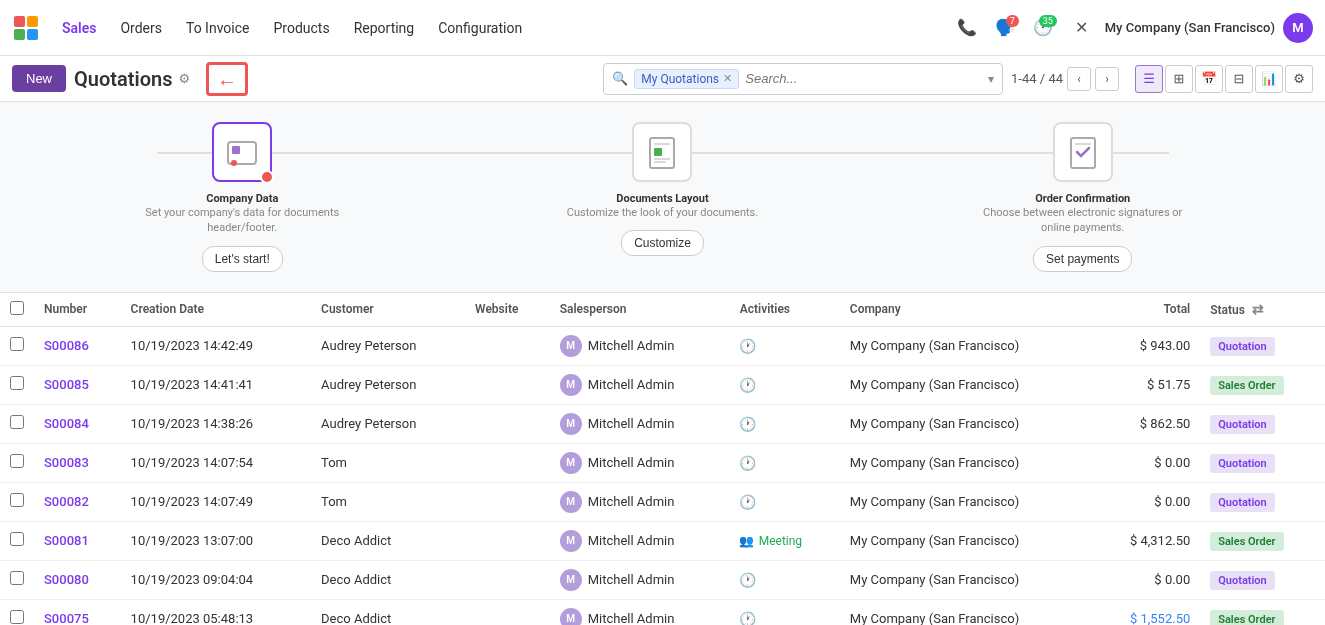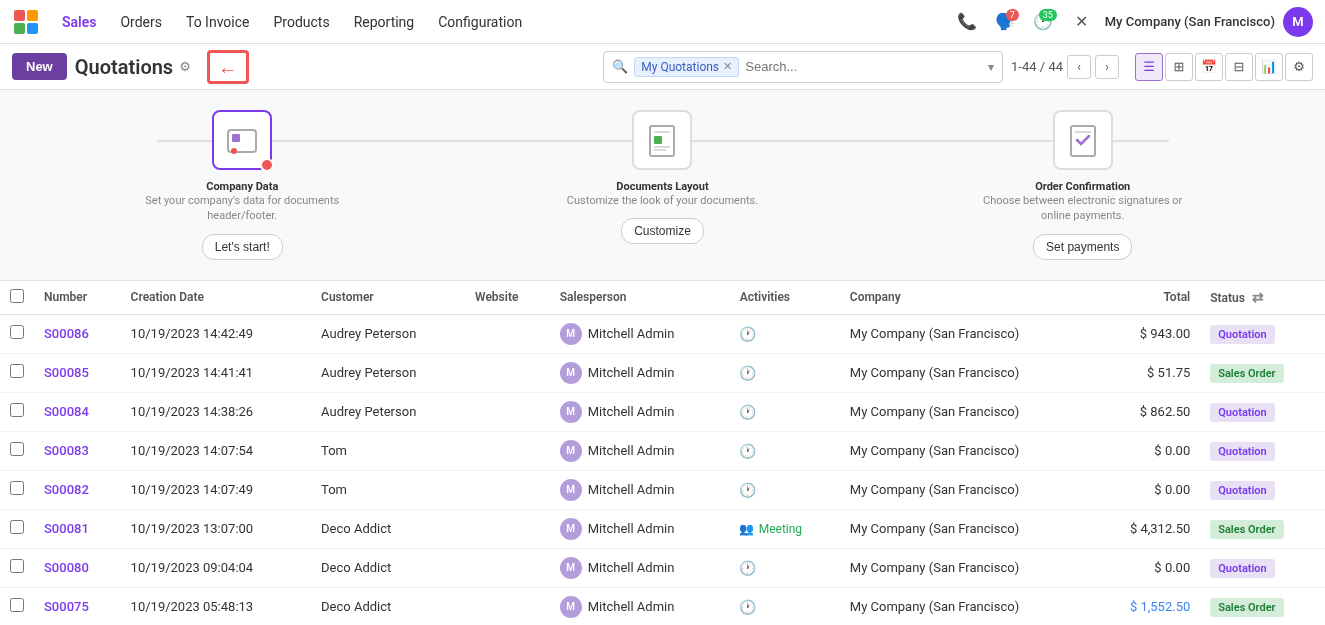--- a/index.html
+++ b/index.html
@@ -1,20 +1,20 @@
 <!DOCTYPE html>
 <html><head>
   <meta charset="utf-8">
   <style>
     * { box-sizing: border-box; margin: 0; padding: 0; }
     body { font-family: -apple-system, BlinkMacSystemFont, 'Segoe UI', Roboto, sans-serif; font-size: 13px; background: #fff; color: #333; overflow-x: hidden; }
 
     
     .top-nav {
-      display: flex; align-items: center; height: 44px;
+      display: flex; align-items: center; height: 56px;
       background: #fff; border-bottom: 1px solid #e0e0e0;
       padding: 0 12px; gap: 4px;
     }
     .nav-logo { width: 28px; height: 28px; margin-right: 8px; }
     .nav-logo svg { width: 28px; height: 28px; }
     .nav-item {
       padding: 6px 10px; border-radius: 4px; cursor: pointer;
       font-size: 14px; color: #333; white-space: nowrap;
     }
     .nav-item.active { color: #7c3aed; font-weight: 600; }
@@ -37,38 +37,38 @@
     }
 
     
     .sub-nav {
       display: flex; align-items: center; height: 46px;
       background: #fff; border-bottom: 1px solid #e0e0e0;
       padding: 0 12px; gap: 8px;
     }
     .btn-new {
       background: #6b3fa0; color: #fff; border: none; border-radius: 4px;
-      padding: 6px 14px; font-size: 13px; font-weight: 700; cursor: pointer;
+      padding: 6px 14px; font-size: 13px; font-weight: 400; cursor: pointer;
     }
     .page-title-area { display: flex; align-items: center; gap: 6px; }
     .page-title { font-size: 20px; font-weight: 600; color: #333; }
     .gear-icon { color: #888; font-size: 13px; cursor: pointer; }
     .sub-nav-spacer { flex: 1; }
     .search-area {
       display: flex; align-items: center; border: 1px solid #ccc; border-radius: 4px;
       height: 32px; padding: 0 8px; gap: 6px; background: #fff; min-width: 400px;
     }
     .search-icon { color: #888; font-size: 13px; }
     .filter-tag {
       display: flex; align-items: center; gap: 4px;
       background: #e8f0fe; border: 1px solid #c5d8f8; border-radius: 3px;
       padding: 2px 6px; font-size: 12px; color: #3b5fc0;
     }
     .filter-tag-x { cursor: pointer; color: #888; font-size: 11px; }
-    .search-input { border: none; outline: none; font-size: 13px; flex: 1; background: transparent; color: #333; }
+    .search-input { border: none; outline: none; font-size: 13px; flex: 1; background: transparent; color: #333; font-style: italic; }
     .search-dropdown { color: #888; cursor: pointer; font-size: 12px; }
     .pagination-area { display: flex; align-items: center; gap: 4px; font-size: 13px; color: #555; }
     .pag-nav-btn {
       width: 24px; height: 24px; border: 1px solid #ccc; border-radius: 3px;
       display: flex; align-items: center; justify-content: center; cursor: pointer; font-size: 12px;
     }
     .view-btns { display: flex; align-items: center; gap: 2px; margin-left: 8px; }
     .view-btn {
       width: 28px; height: 28px; border: 1px solid #ccc; border-radius: 3px;
       display: flex; align-items: center; justify-content: center; cursor: pointer;

